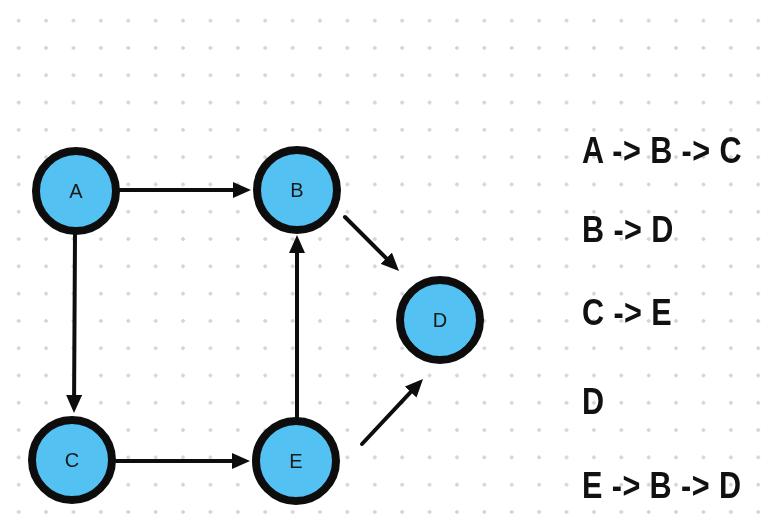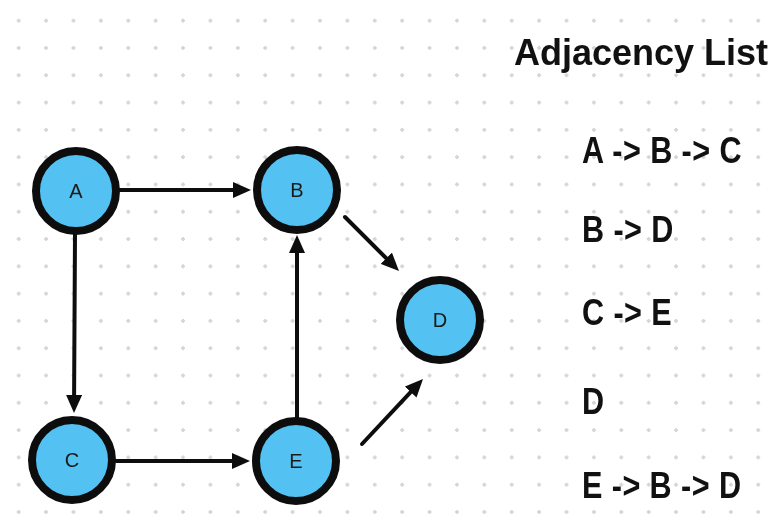--- a/index.html
+++ b/index.html
@@ -96,21 +96,20 @@
         <circle cx="440" cy="320" r="40" fill="#53C1F1" stroke="#0d0d0d" stroke-width="8"></circle>
         <text x="440" y="320" text-anchor="middle" dy="0.35em" font-family="&quot;Liberation Sans&quot;, sans-serif" font-size="20" fill="#1a1a1a">D</text>
       </g>
       <g>
         <circle cx="296" cy="461" r="40" fill="#53C1F1" stroke="#0d0d0d" stroke-width="8"></circle>
         <text x="296" y="461" text-anchor="middle" dy="0.35em" font-family="&quot;Liberation Sans&quot;, sans-serif" font-size="20" fill="#1a1a1a">E</text>
       </g>
     </svg>
 
   <div class="adj-panel">
-    <div class="adj-title">Adjacency List</div>
     <div class="adj-row r0">A -&gt; B -&gt; C</div>
     <div class="adj-row r1">B -&gt; D</div>
     <div class="adj-row r2">C -&gt; E</div>
     <div class="adj-row r3">D</div>
     <div class="adj-row r4">E -&gt; B -&gt; D</div>
   </div>
 
 </div>
 
 </body></html>

